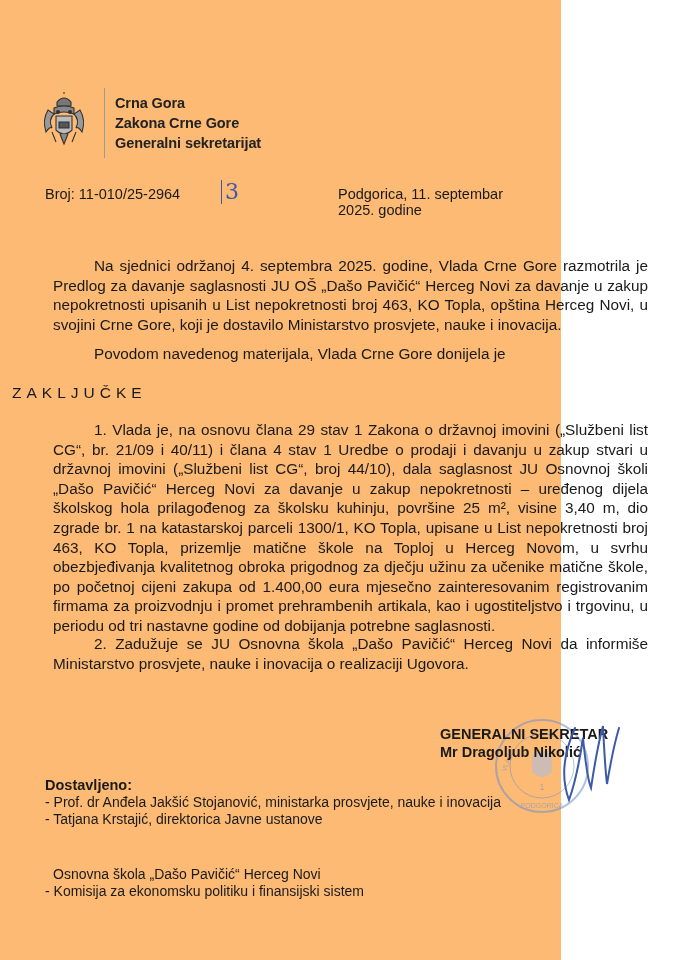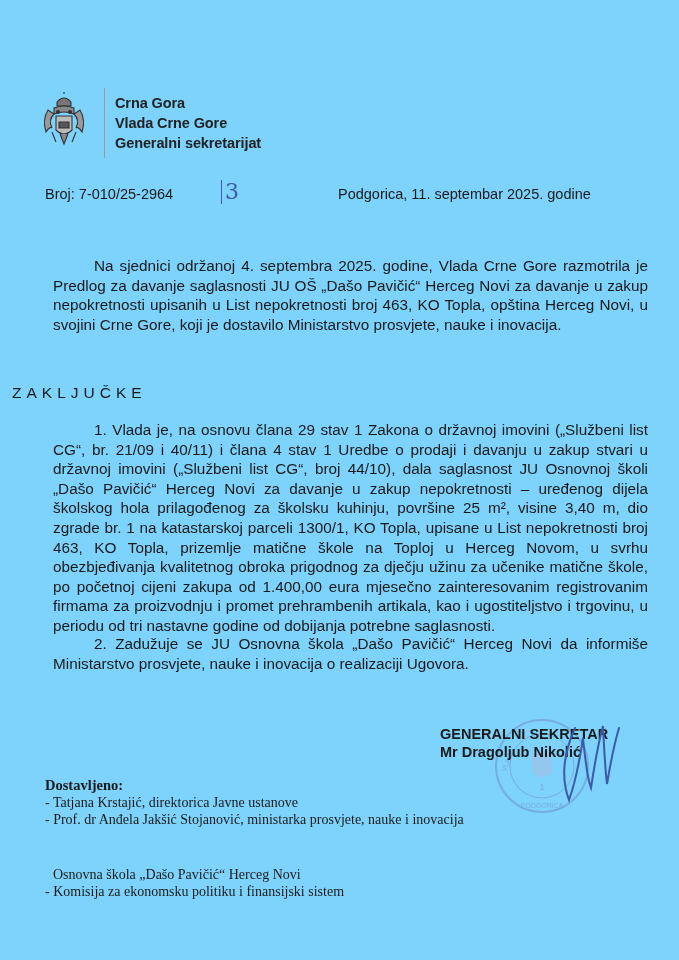--- a/index.html
+++ b/index.html
@@ -1,20 +1,20 @@
 <!DOCTYPE html>
 <html><head>
   <meta charset="utf-8">
   <style>
     html, body { margin: 0; padding: 0; background: #ffffff; }
     body {
       width: 679px; height: 960px; position: relative; overflow: hidden;
       font-family: "Liberation Sans", sans-serif; color: #1a1a1a;
     }
-    .page { position: absolute; left: 0; top: 0; width: 679px; height: 960px; background: #7dd3fc; }
+    .page { position: absolute; left: 0; top: 0; width: 561px; height: 960px; background: #fdba74; }
 
     .header { position: absolute; left: 38px; top: 88px; display: flex; align-items: center; }
     .coat { width: 52px; height: 62px; margin-right: 14px; }
     .vline { width: 1px; height: 70px; background: #9a9a9a; margin-right: 10px; }
     .header-lines { display: flex; flex-direction: column; }
     .header-lines span { font-size: 14.5px; font-weight: bold; line-height: 20px; color: #222; letter-spacing: -0.1px; }
 
     .meta-row { position: absolute; top: 186px; left: 45px; right: 40px; font-size: 14.5px; }
     .broj { position: absolute; left: 0; top: 0; }
     .hand-mark { position: absolute; left: 176px; top: -6px; font-family: "DejaVu Serif", serif; color: #3d5aa8; font-size: 22px; border-left: 1.5px solid #3d5aa8; padding-left: 3px; line-height: 24px; }
@@ -27,21 +27,21 @@
 
     .p2 { top: 344px; }
     .title { position: absolute; top: 384px; left: 12px; width: 679px; text-align: left; font-size: 15.5px; font-weight: normal; letter-spacing: 5px; }
     .p3 { top: 411px; margin-top: 9px; }
     .p4 { top: 634px; }
 
     .sign-block { position: absolute; left: 440px; top: 725px; width: 200px; text-align: left; font-size: 14.5px; font-weight: bold; line-height: 18px; }
     .stamp { position: absolute; left: 492px; top: 716px; width: 100px; height: 100px; opacity: 0.55; }
     .signature { position: absolute; left: 555px; top: 718px; width: 70px; height: 90px; }
 
-    .dist { position: absolute; left: 45px; top: 777px; font-size: 14px; line-height: 17px; font-family: Liberation Serif, serif; }
+    .dist { position: absolute; left: 45px; top: 777px; font-size: 14px; line-height: 17px; }
     .dist-title { font-weight: bold; font-size: 14.5px; }
     .dist-item { display: block; }
   </style>
 </head>
 <body>
 
 <div class="page">
 
   <div class="header">
     <svg class="coat" viewBox="0 0 52 62">
@@ -55,35 +55,38 @@
         <path d="M21 30 L31 30 L31 36 L21 36 Z" fill="#555"></path>
         <path d="M22 42 L26 52 L30 42" fill="#888"></path>
         <path d="M14 40 L18 50 M38 40 L34 50"></path>
         <circle cx="20" cy="20" r="1.5" fill="#333"></circle>
         <circle cx="32" cy="20" r="1.5" fill="#333"></circle>
       </g>
     </svg>
     <div class="vline"></div>
     <div class="header-lines">
       <span>Crna Gora</span>
-      <span>Vlada Crne Gore</span>
+      <span>Zakona Crne Gore</span>
       <span>Generalni sekretarijat</span>
     </div>
   </div>
 
   <div class="meta-row">
-    <span class="broj">Broj: 7-010/25-2964</span>
+    <span class="broj">Broj: 11-010/25-2964</span>
     <span class="hand-mark">3</span>
     <span class="place-date">Podgorica, 11. septembar 2025. godine</span>
   </div>
 
   <div class="body-text p1">
     <span class="indent"></span><span>Na sjednici održanoj 4. septembra 2025. godine, Vlada Crne Gore razmotrila je </span><span class="bold">Predlog za davanje saglasnosti JU OŠ „Dašo Pavičić“ Herceg Novi za davanje u zakup nepokretnosti upisanih u List nepokretnosti broj 463, KO Topla, opština Herceg Novi, u svojini Crne Gore</span><span>, koji je dostavilo Ministarstvo prosvjete, nauke i inovacija.</span>
   </div>
 
+  <div class="body-text p2">
+    <span class="indent"></span><span>Povodom navedenog materijala, Vlada Crne Gore donijela je</span>
+  </div>
 
   <div class="title">ZAKLJUČKE</div>
 
   <div class="body-text p3">
     <span class="indent"></span><span>1. Vlada je, na osnovu člana 29 stav 1 Zakona o državnoj imovini („Službeni list CG“, br. 21/09 i 40/11) i člana 4 stav 1 Uredbe o prodaji i davanju u zakup stvari u državnoj imovini („Službeni list CG“, broj 44/10), dala saglasnost JU Osnovnoj školi „Dašo Pavičić“ Herceg Novi za davanje u zakup nepokretnosti – uređenog dijela školskog hola prilagođenog za školsku kuhinju, površine 25 m², visine 3,40 m, dio zgrade br. 1 na katastarskoj parceli 1300/1, KO Topla, upisane u List nepokretnosti broj 463, KO Topla, prizemlje matične škole na Toploj u Herceg Novom, u svrhu obezbjeđivanja kvalitetnog obroka prigodnog za dječju užinu za učenike matične škole, po početnoj cijeni zakupa od 1.400,00 eura mjesečno zainteresovanim registrovanim firmama za proizvodnju i promet prehrambenih artikala, kao i ugostiteljstvo i trgovinu, u periodu od tri nastavne godine od dobijanja potrebne saglasnosti.</span>
   </div>
 
   <div class="body-text p4">
     <span class="indent"></span><span>2. Zadužuje se JU Osnovna škola „Dašo Pavičić“ Herceg Novi da informiše Ministarstvo prosvjete, nauke i inovacija o realizaciji Ugovora.</span>
   </div>
@@ -101,19 +104,19 @@
     <div>GENERALNI SEKRETAR</div>
     <div>Mr Dragoljub Nikolić</div>
   </div>
 
   <svg class="signature" viewBox="0 0 70 90">
     <path d="M20 10 Q2 50 14 82 Q22 60 28 20 Q32 60 36 70 Q42 30 48 8 Q50 50 52 66 Q58 30 64 10" fill="none" stroke="#3d5aa8" stroke-width="2" stroke-linecap="round"></path>
   </svg>
 
   <div class="dist">
     <div class="dist-title">Dostavljeno:</div>
+    <span class="dist-item">- Prof. dr Anđela Jakšić Stojanović, ministarka prosvjete, nauke i inovacija</span>
     <span class="dist-item">- Tatjana Krstajić, direktorica Javne ustanove</span>
-    <span class="dist-item">- Prof. dr Anđela Jakšić Stojanović, ministarka prosvjete, nauke i inovacija</span>
     <span class="dist-item" style="padding-left:8px;margin-top:38px;">  Osnovna škola „Dašo Pavičić“ Herceg Novi</span>
     <span class="dist-item">- Komisija za ekonomsku politiku i finansijski sistem</span>
   </div>
 
 </div>
 
 </body></html>

